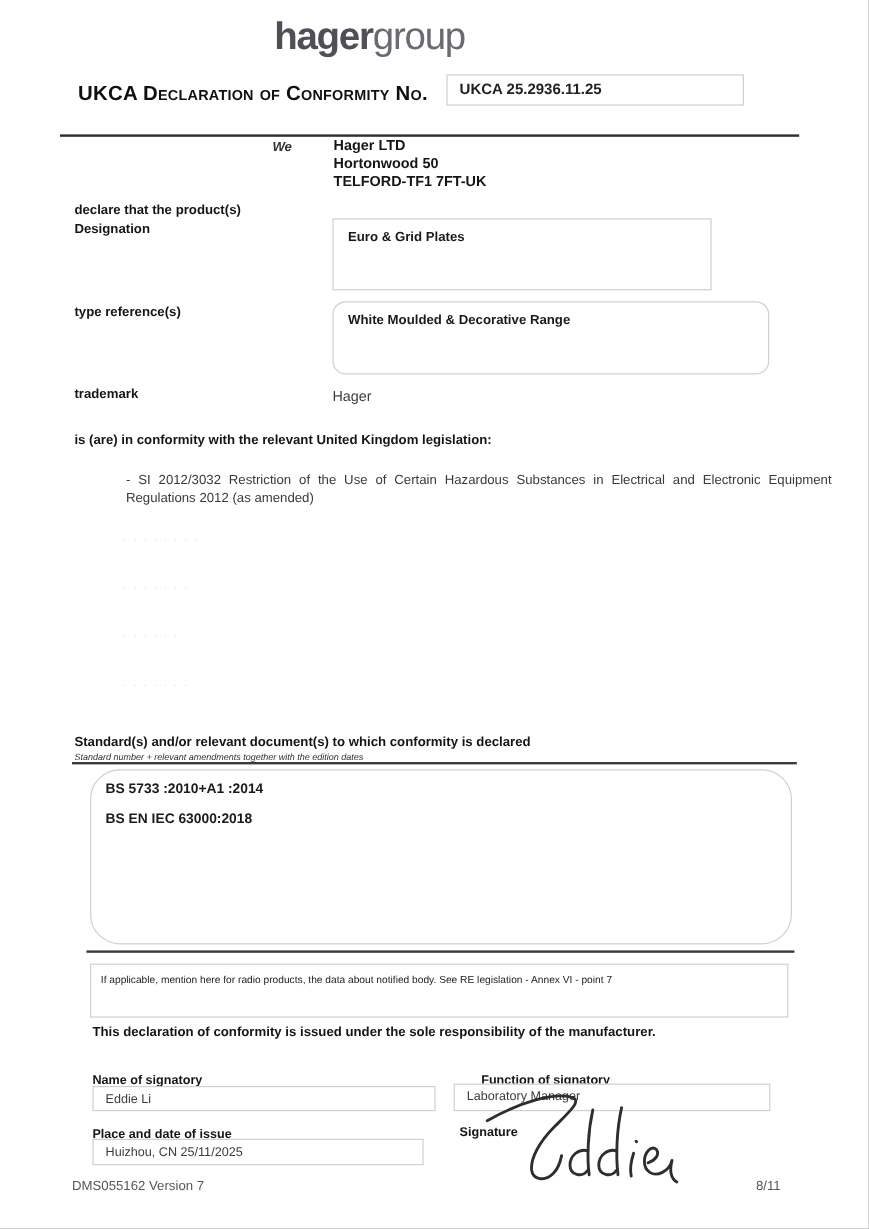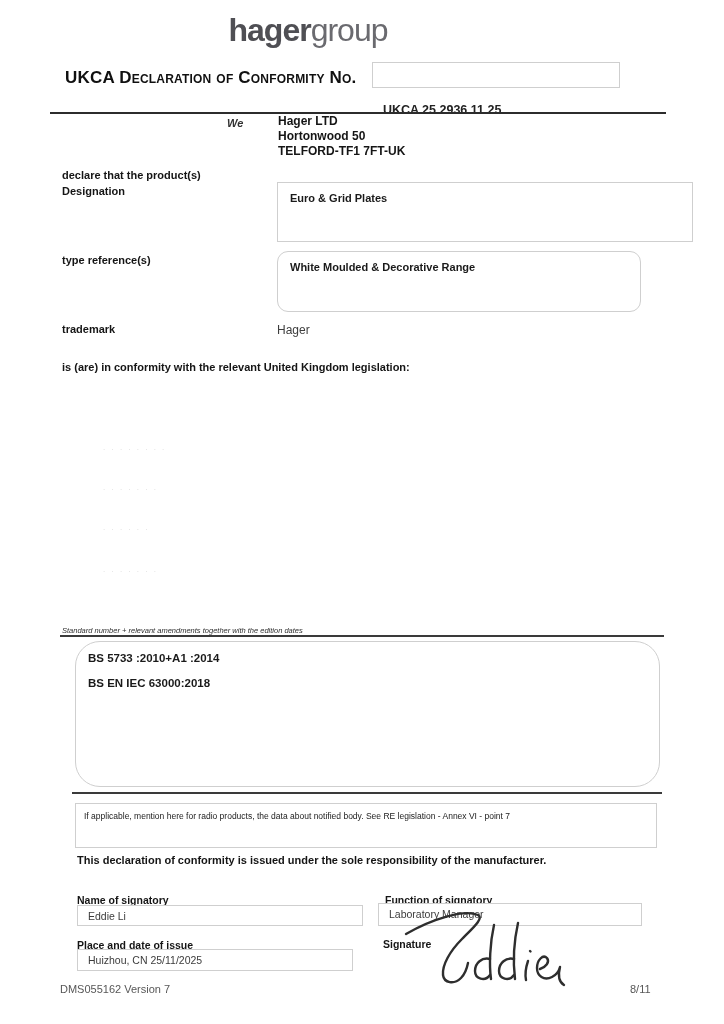--- a/index.html
+++ b/index.html
@@ -12,29 +12,29 @@
     overflow:hidden;
     margin:0 auto;
   }
   .abs{position:absolute;}
   .logo{top:12px;left:0;width:616px;text-align:center;font-size:32px;letter-spacing:-1px;}
   .logo .lg-bold{font-weight:bold;color:#4f4f54;}
   .logo .lg-light{font-weight:normal;color:#6a6a6f;}
   .doc-title{top:68px;left:65px;font-size:17px;font-weight:bold;font-variant:small-caps;color:#101010;letter-spacing:.2px;}
   .field-box{border:1px solid #cfcfcf;background:#fff;box-sizing:border-box;}
   .docnum-box{top:62px;left:372px;width:248px;height:26px;}
-  .docnum-text{padding:4px 0 0 10px;font-size:12.5px;font-weight:bold;color:#222;margin-top:36px;}
+  .docnum-text{padding:4px 0 0 10px;font-size:12.5px;font-weight:bold;color:#222;}
   .rule{background:#2c2c2c;}
   .rule1{top:112px;left:50px;width:616px;height:2px;}
   .we{top:117px;left:227px;font-size:11px;font-weight:bold;font-style:italic;color:#333;}
   .address{top:114px;left:278px;font-size:12px;font-weight:bold;line-height:15px;color:#151515;}
   .lbl{font-size:11px;font-weight:bold;color:#151515;}
   .declare{top:169px;left:62px;}
   .designation-lbl{top:185px;left:62px;}
-  .designation-box{top:182px;left:277px;width:416px;height:60px;}
+  .designation-box{top:182px;left:277px;width:316px;height:60px;}
   .box-val{padding:9px 0 0 12px;font-size:11px;font-weight:bold;color:#1a1a1a;}
   .typeref-lbl{top:254px;left:62px;}
   .typeref-box{top:251px;left:277px;width:364px;height:61px;border-radius:11px;}
   .trademark-lbl{top:323px;left:62px;}
   .trademark-val{top:323px;left:277px;font-size:12px;color:#3d3d3d;}
   .conformity-head{top:361px;left:62px;}
   .legis-para{top:393px;left:105px;width:588px;font-size:11px;line-height:14.5px;color:#3a3a3a;text-align:justify;}
   .ph{left:103px;font-size:8px;color:#d8d8d8;letter-spacing:2px;}
   .ph0{top:443px;} .ph1{top:483px;} .ph2{top:523px;} .ph3{top:565px;}
   .std-head{top:613px;left:62px;}
@@ -46,21 +46,21 @@
   .std-item.second{padding-top:13px;}
   .rule3{top:792px;left:72px;width:590px;height:2px;background:#3a3a3a;}
   .radio-box{top:803px;left:75px;width:582px;height:45px;}
   .radio-note{padding:7px 8px 0 8px;font-size:8.5px;color:#222;}
   .resp{top:854px;left:77px;}
   .onbehalf{top:908px;left:77px;}
   .sig-lbl{font-size:10.5px;font-weight:bold;color:#151515;}
   .name-lbl{top:894px;left:77px;}
   .name-box{top:905px;left:77px;width:286px;height:21px;}
   .small-val{padding:4px 0 0 10px;font-size:10.5px;color:#3c3c3c;}
-  .func-lbl{top:894px;left:385px;}
+  .func-lbl{top:894px;left:401px;}
   .func-box{top:903px;left:378px;width:264px;height:23px;}
   .place-lbl{top:939px;left:77px;}
   .place-box{top:949px;left:77px;width:276px;height:22px;}
   .signature-lbl{top:938px;left:383px;}
   .sig-svg{top:906px;left:402px;}
   .footer-left{top:983px;left:60px;font-size:11px;color:#575757;}
   .footer-right{top:983px;left:630px;font-size:11px;color:#575757;}
 </style>
 </head>
 <body>
@@ -94,26 +94,28 @@
 
   <div class="abs lbl typeref-lbl">type reference(s)</div>
   <div class="abs field-box typeref-box">
     <div class="box-val">White Moulded &amp; Decorative Range</div>
   </div>
 
   <div class="abs lbl trademark-lbl">trademark</div>
   <div class="abs trademark-val">Hager</div>
 
   <div class="abs lbl conformity-head">is (are) in conformity with the relevant United Kingdom legislation:</div>
+  <div class="abs legis-para">- SI 2012/3032 Restriction of the Use of Certain Hazardous Substances in Electrical and Electronic Equipment Regulations 2012 (as amended)</div>
 
   <div class="abs ph ph0">. . . . . . . .</div>
   <div class="abs ph ph1">. . . . . . .</div>
   <div class="abs ph ph2">. . . . . .</div>
   <div class="abs ph ph3">. . . . . . .</div>
 
+  <div class="abs lbl std-head">Standard(s) and/or relevant document(s) to which conformity is declared</div>
   <div class="abs std-sub">Standard number + relevant amendments together with the edition dates</div>
   <div class="abs rule2"></div>
 
   <div class="abs field-box std-box">
     <div class="std-item first">BS 5733 :2010+A1 :2014</div>
     <div class="std-item second">BS EN IEC 63000:2018</div>
   </div>
 
   <div class="abs rule3"></div>
 

